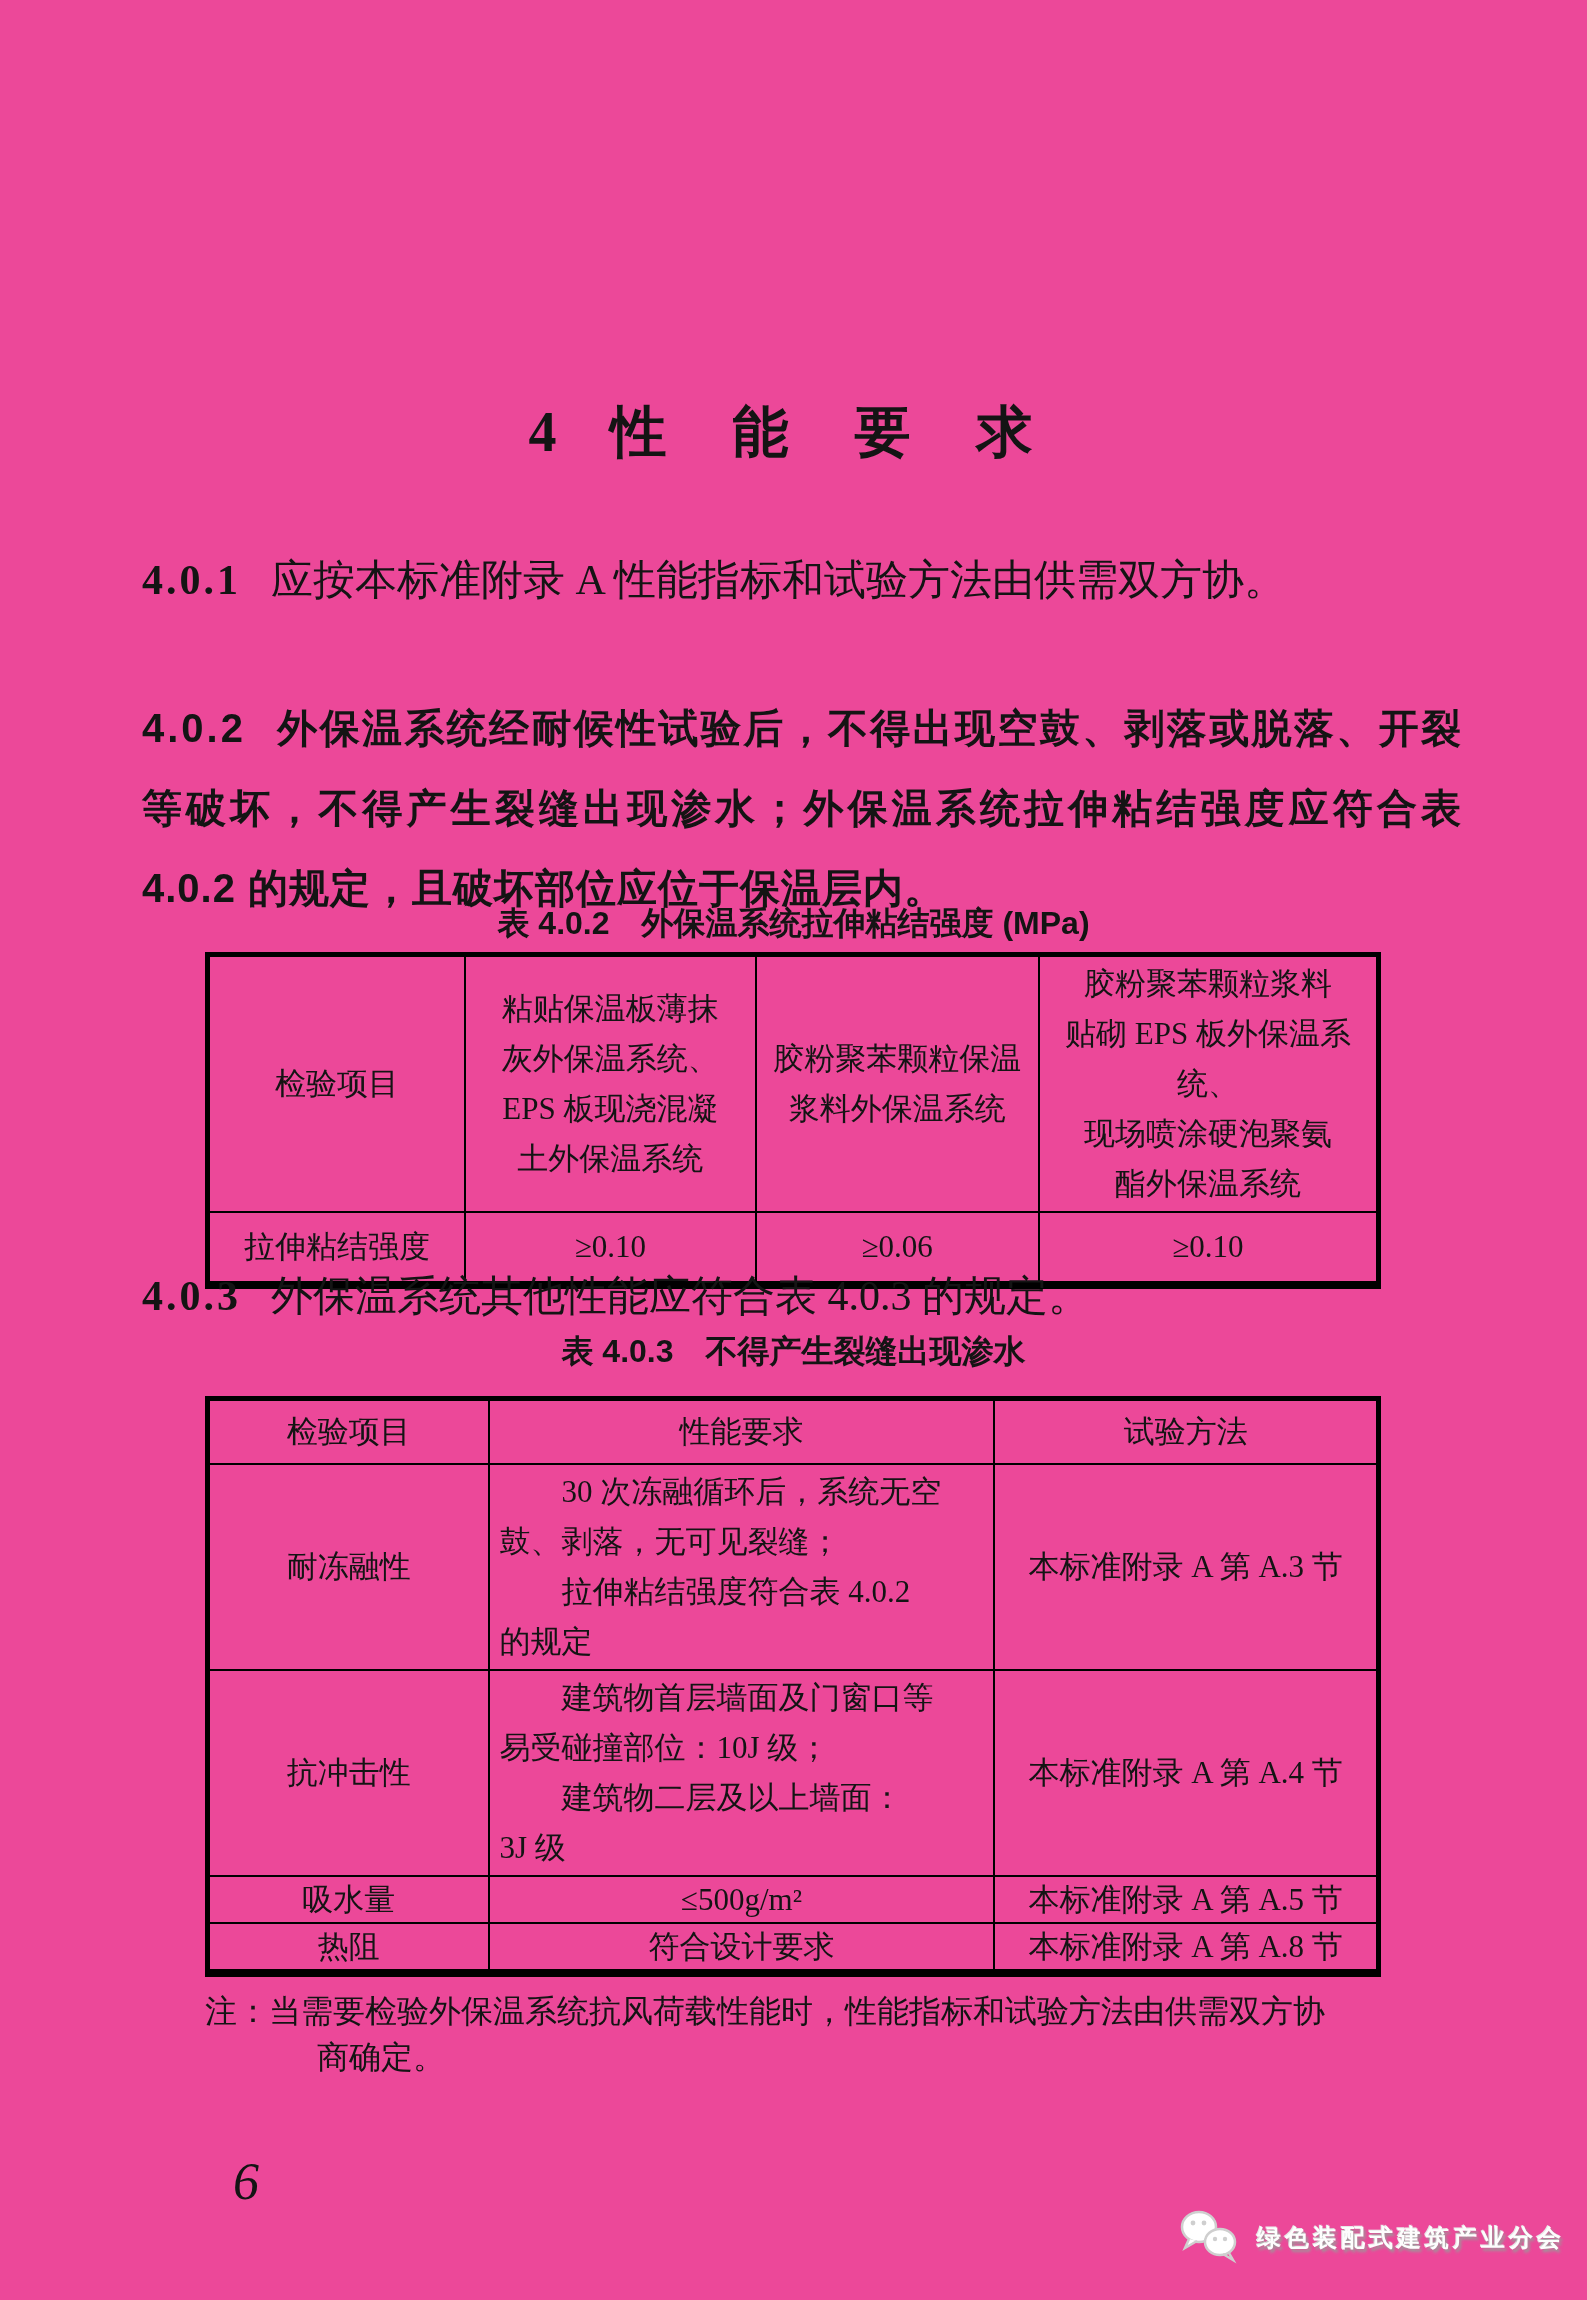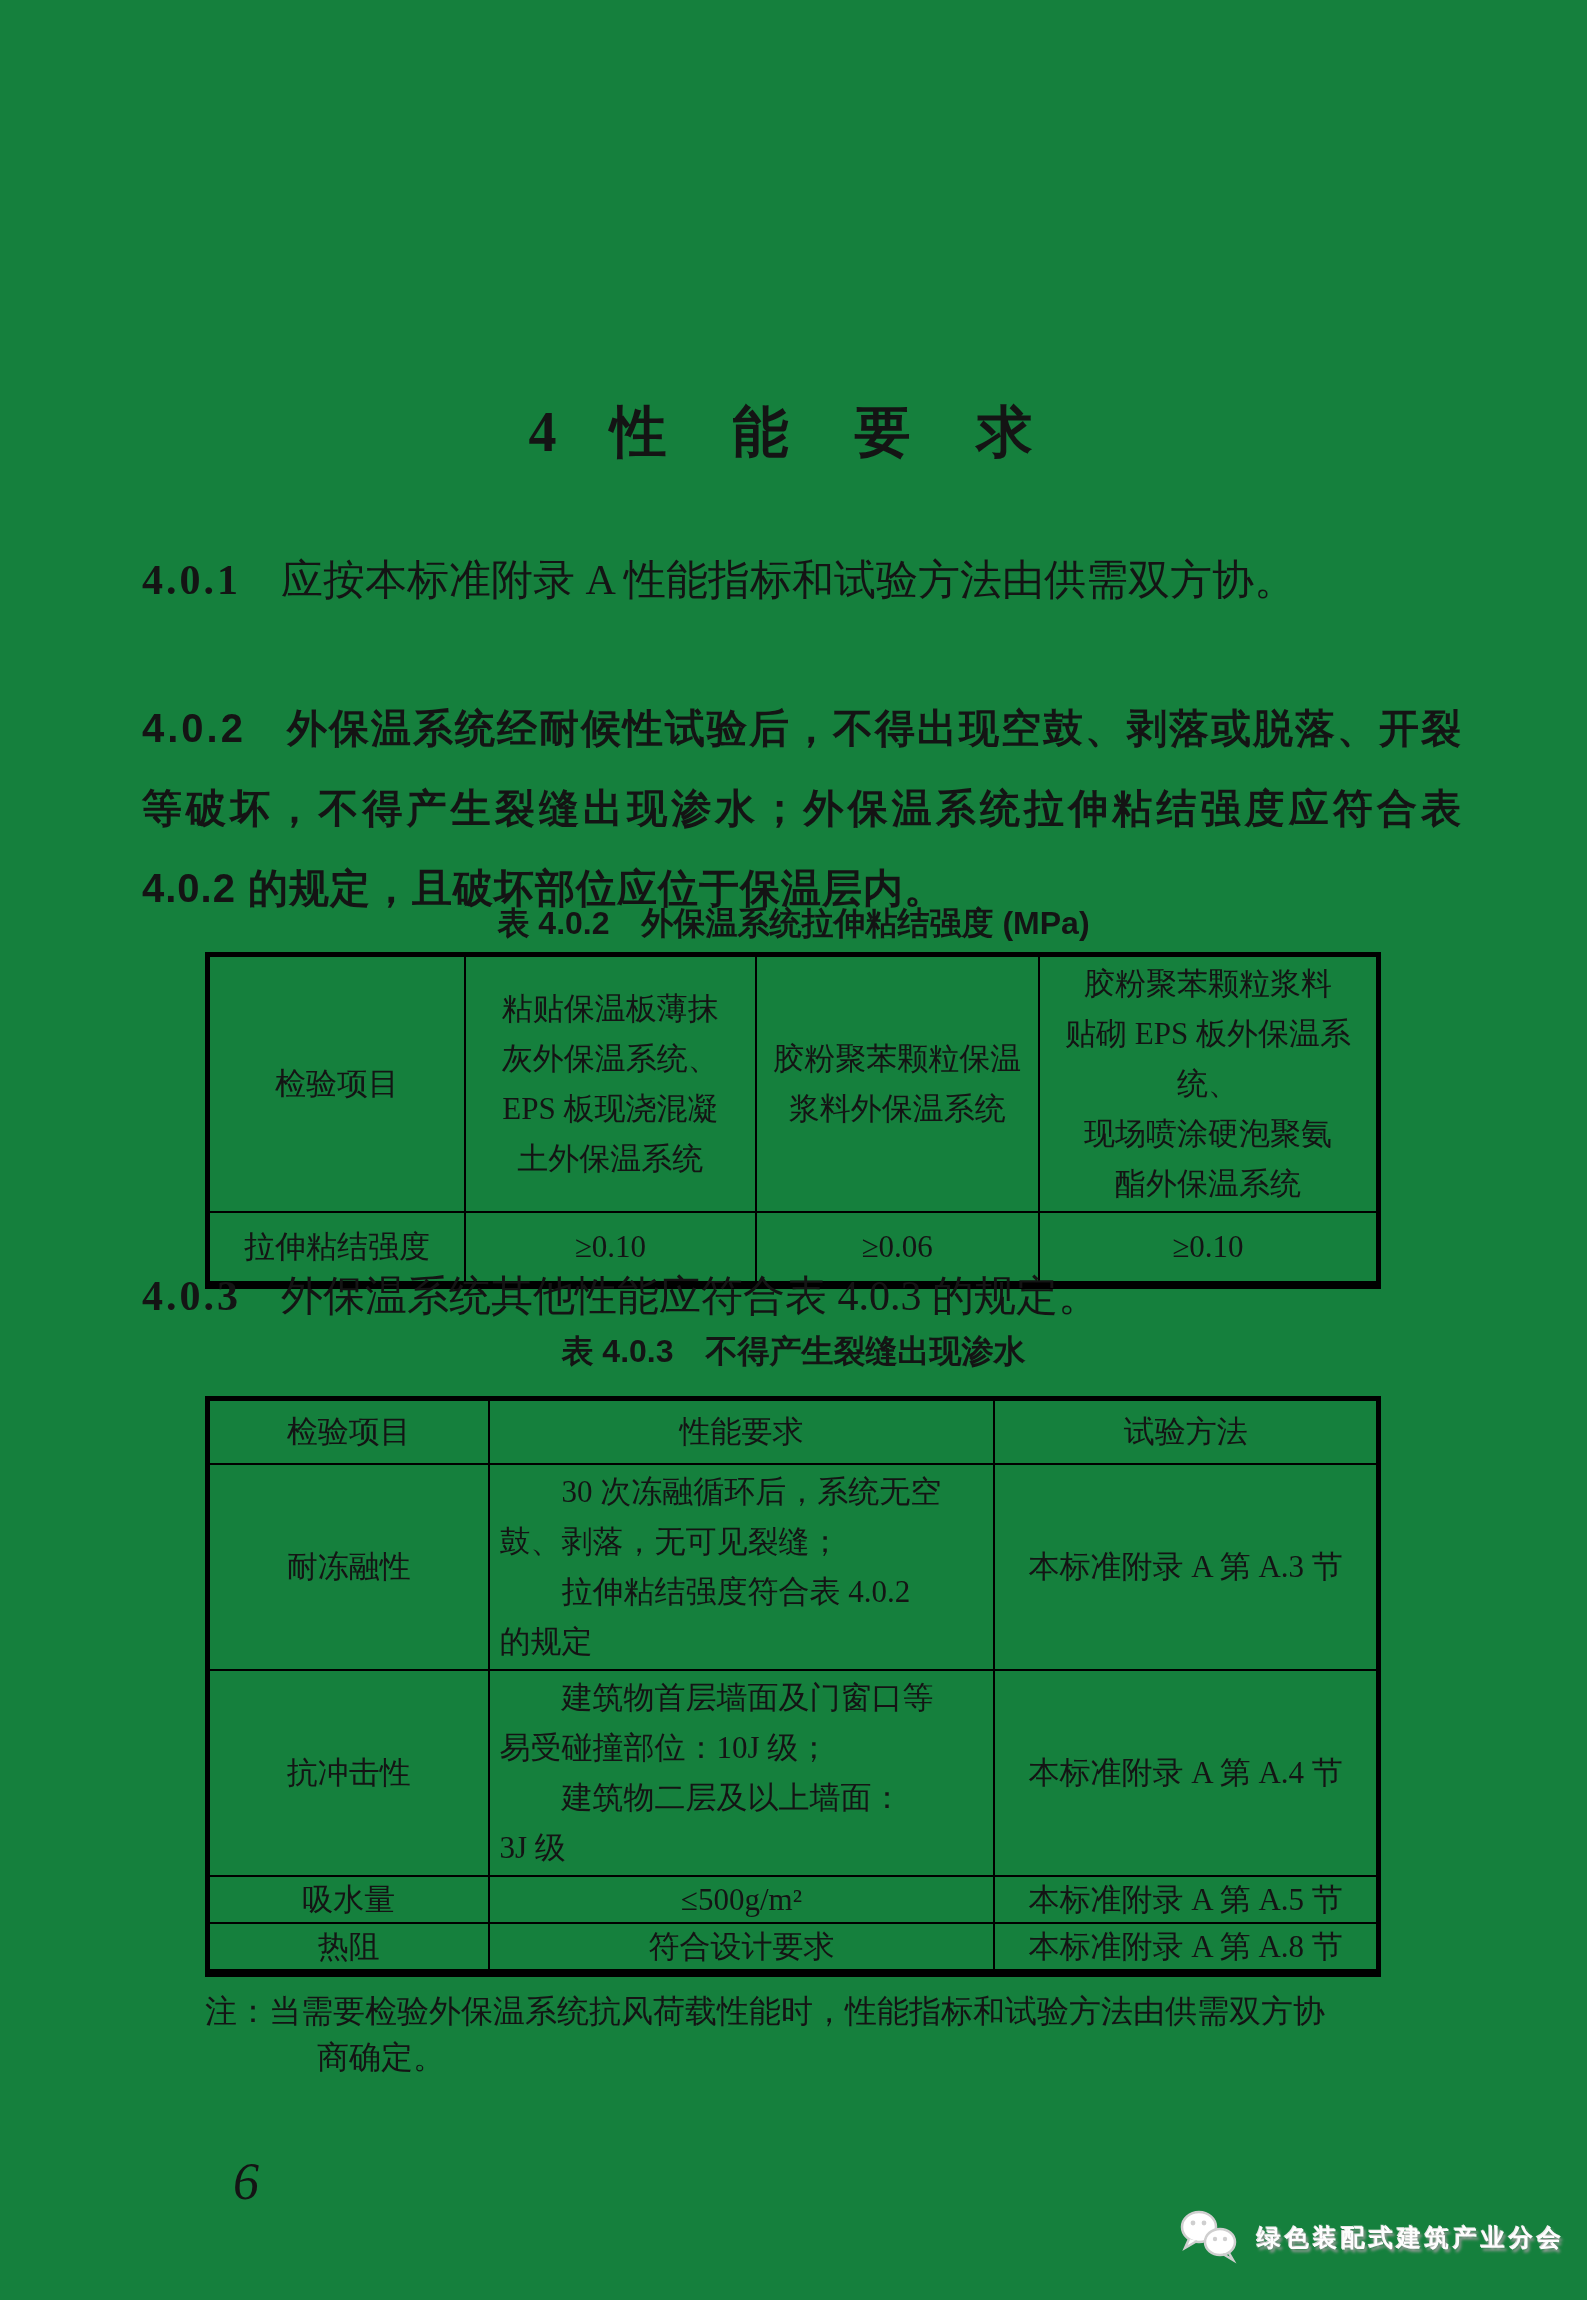--- a/index.html
+++ b/index.html
@@ -1,37 +1,37 @@
 <!DOCTYPE html>
 <html><head>
 <meta charset="utf-8">
 <style>
   html,body{margin:0;padding:0;background:#e9e9e9;}
   .page{
     position:relative;
     width:1587px;height:2300px;
-    background:#15803d;
+    background:#ec4899;
     font-family:"Liberation Serif","DejaVu Serif",serif;
     color:#141414;
     overflow:hidden;
   }
   
   .doc-title{
     position:absolute;top:400px;left:0;width:100%;
     text-align:center;font-weight:bold;
     font-size:56px;line-height:64px;letter-spacing:2px;
   }
   .doc-title .num{margin-right:52px;}
   .doc-title .txt{letter-spacing:26px;}
   
   .para{
     position:absolute;left:142px;width:1320px;
     font-size:42px;line-height:80px;text-align:justify;
   }
-  .para .sec-num{font-weight:bold;margin-right:40px;letter-spacing:3px;}
+  .para .sec-num{font-weight:bold;margin-right:30px;letter-spacing:3px;}
   .para-401{top:540px;}
   .para-402{
     top:688px;
     font-family:"Liberation Sans","DejaVu Sans",sans-serif;
     font-weight:bold;font-size:40px;letter-spacing:1px;
   }
   .para-403{top:1256px;}
   
   .tbl-caption{
     position:absolute;left:0;width:100%;text-align:center;

